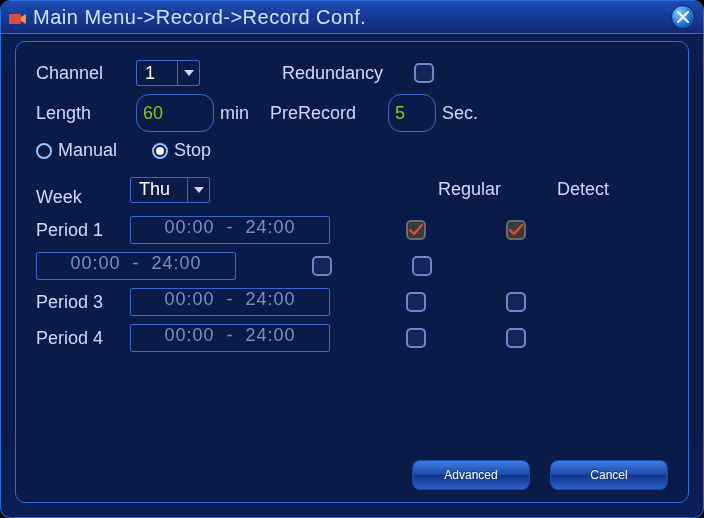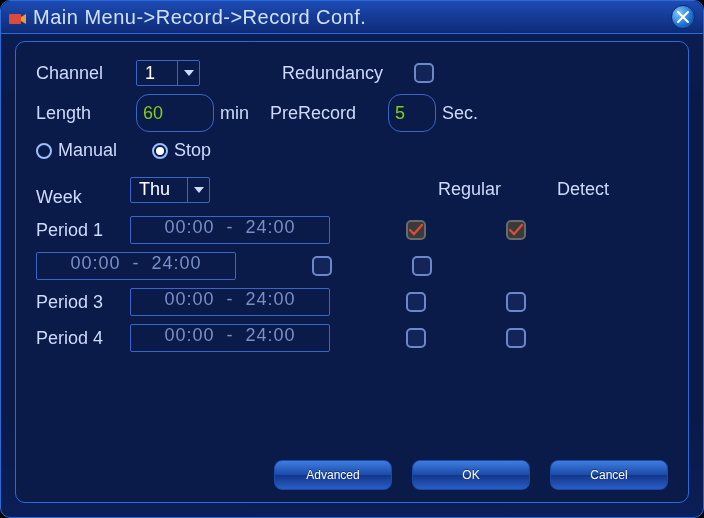--- a/index.html
+++ b/index.html
@@ -287,18 +287,17 @@
             <span class="sep">-</span>
             <span>24:00</span>
           </div>
           <div class="checkbox cbcol1"></div>
           <div class="checkbox cbcol2"></div>
         </div>
       </div>
 
     <div class="footer">
       <div class="btn">Advanced</div>
-      <div class="btn">OK</div>
       <div class="btn">Cancel</div>
     </div>
 
   </div>
 </div>
 
 </body></html>

